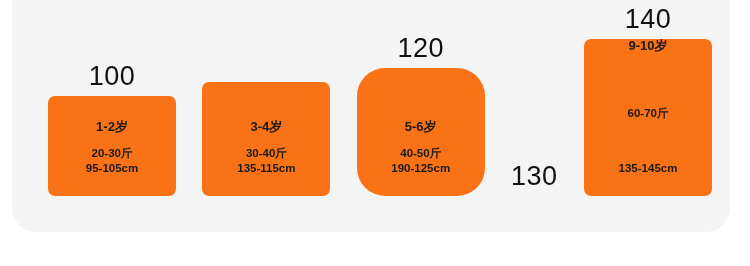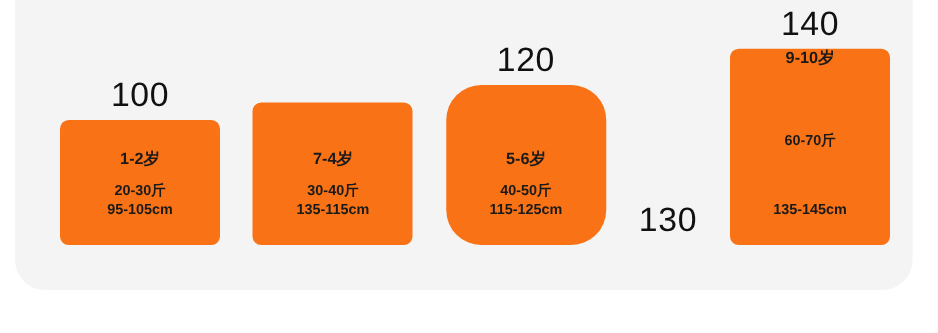--- a/index.html
+++ b/index.html
@@ -98,32 +98,32 @@
       <div class="size-number">100</div>
       <div class="size-bar">
         <div class="age-label">1-2岁</div>
         <div class="detail-line">20-30斤</div>
         <div class="detail-line">95-105cm</div>
       </div>
     </div>
 
     <div class="size-column col-1">
       <div class="size-bar">
-        <div class="age-label">7-4岁</div>
+        <div class="age-label">3-4岁</div>
         <div class="detail-line">30-40斤</div>
         <div class="detail-line">135-115cm</div>
       </div>
     </div>
 
     <div class="size-column col-2">
       <div class="size-number">120</div>
       <div class="size-bar">
         <div class="age-label">5-6岁</div>
         <div class="detail-line">40-50斤</div>
-        <div class="detail-line">115-125cm</div>
+        <div class="detail-line">190-125cm</div>
       </div>
     </div>
 
     <div class="size-column col-3">
       <div class="size-number">130</div>
     </div>
 
     <div class="size-column col-4">
       <div class="size-number">140</div>
       <div class="size-bar">

